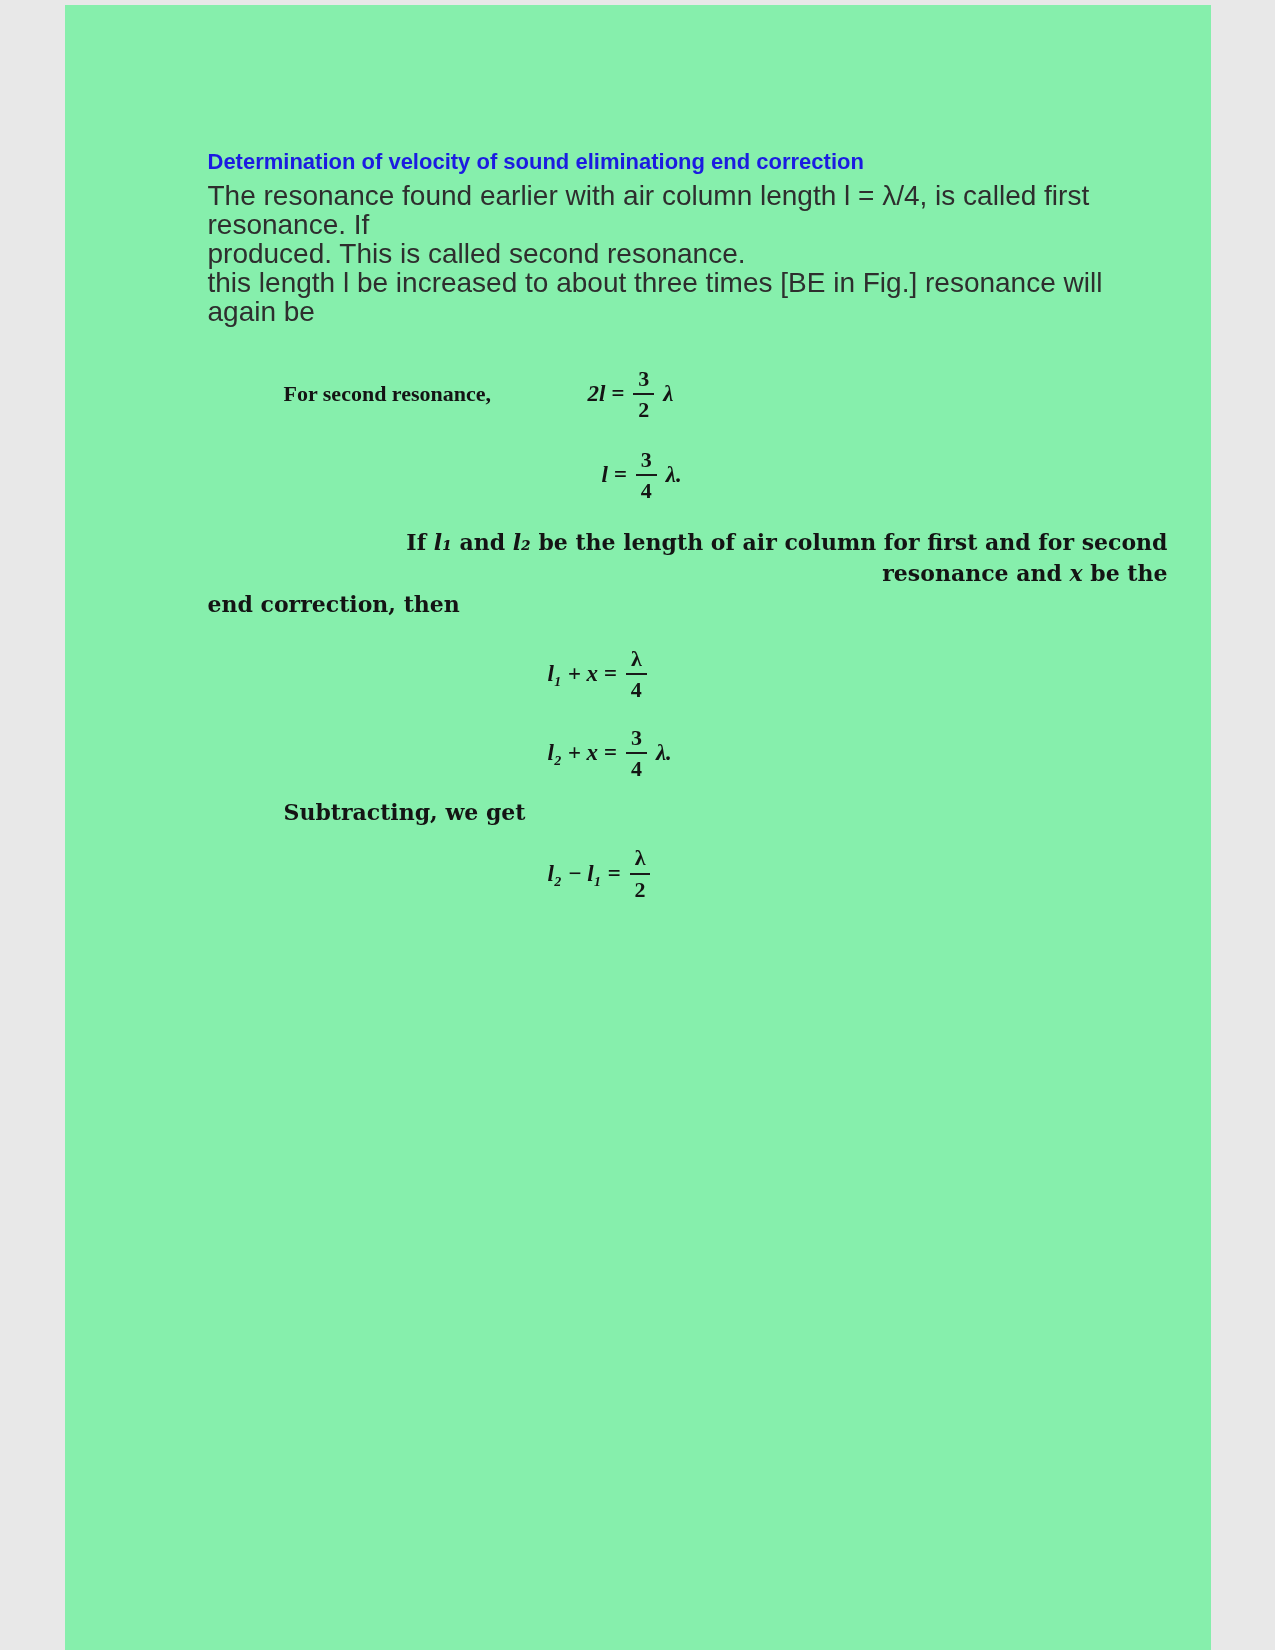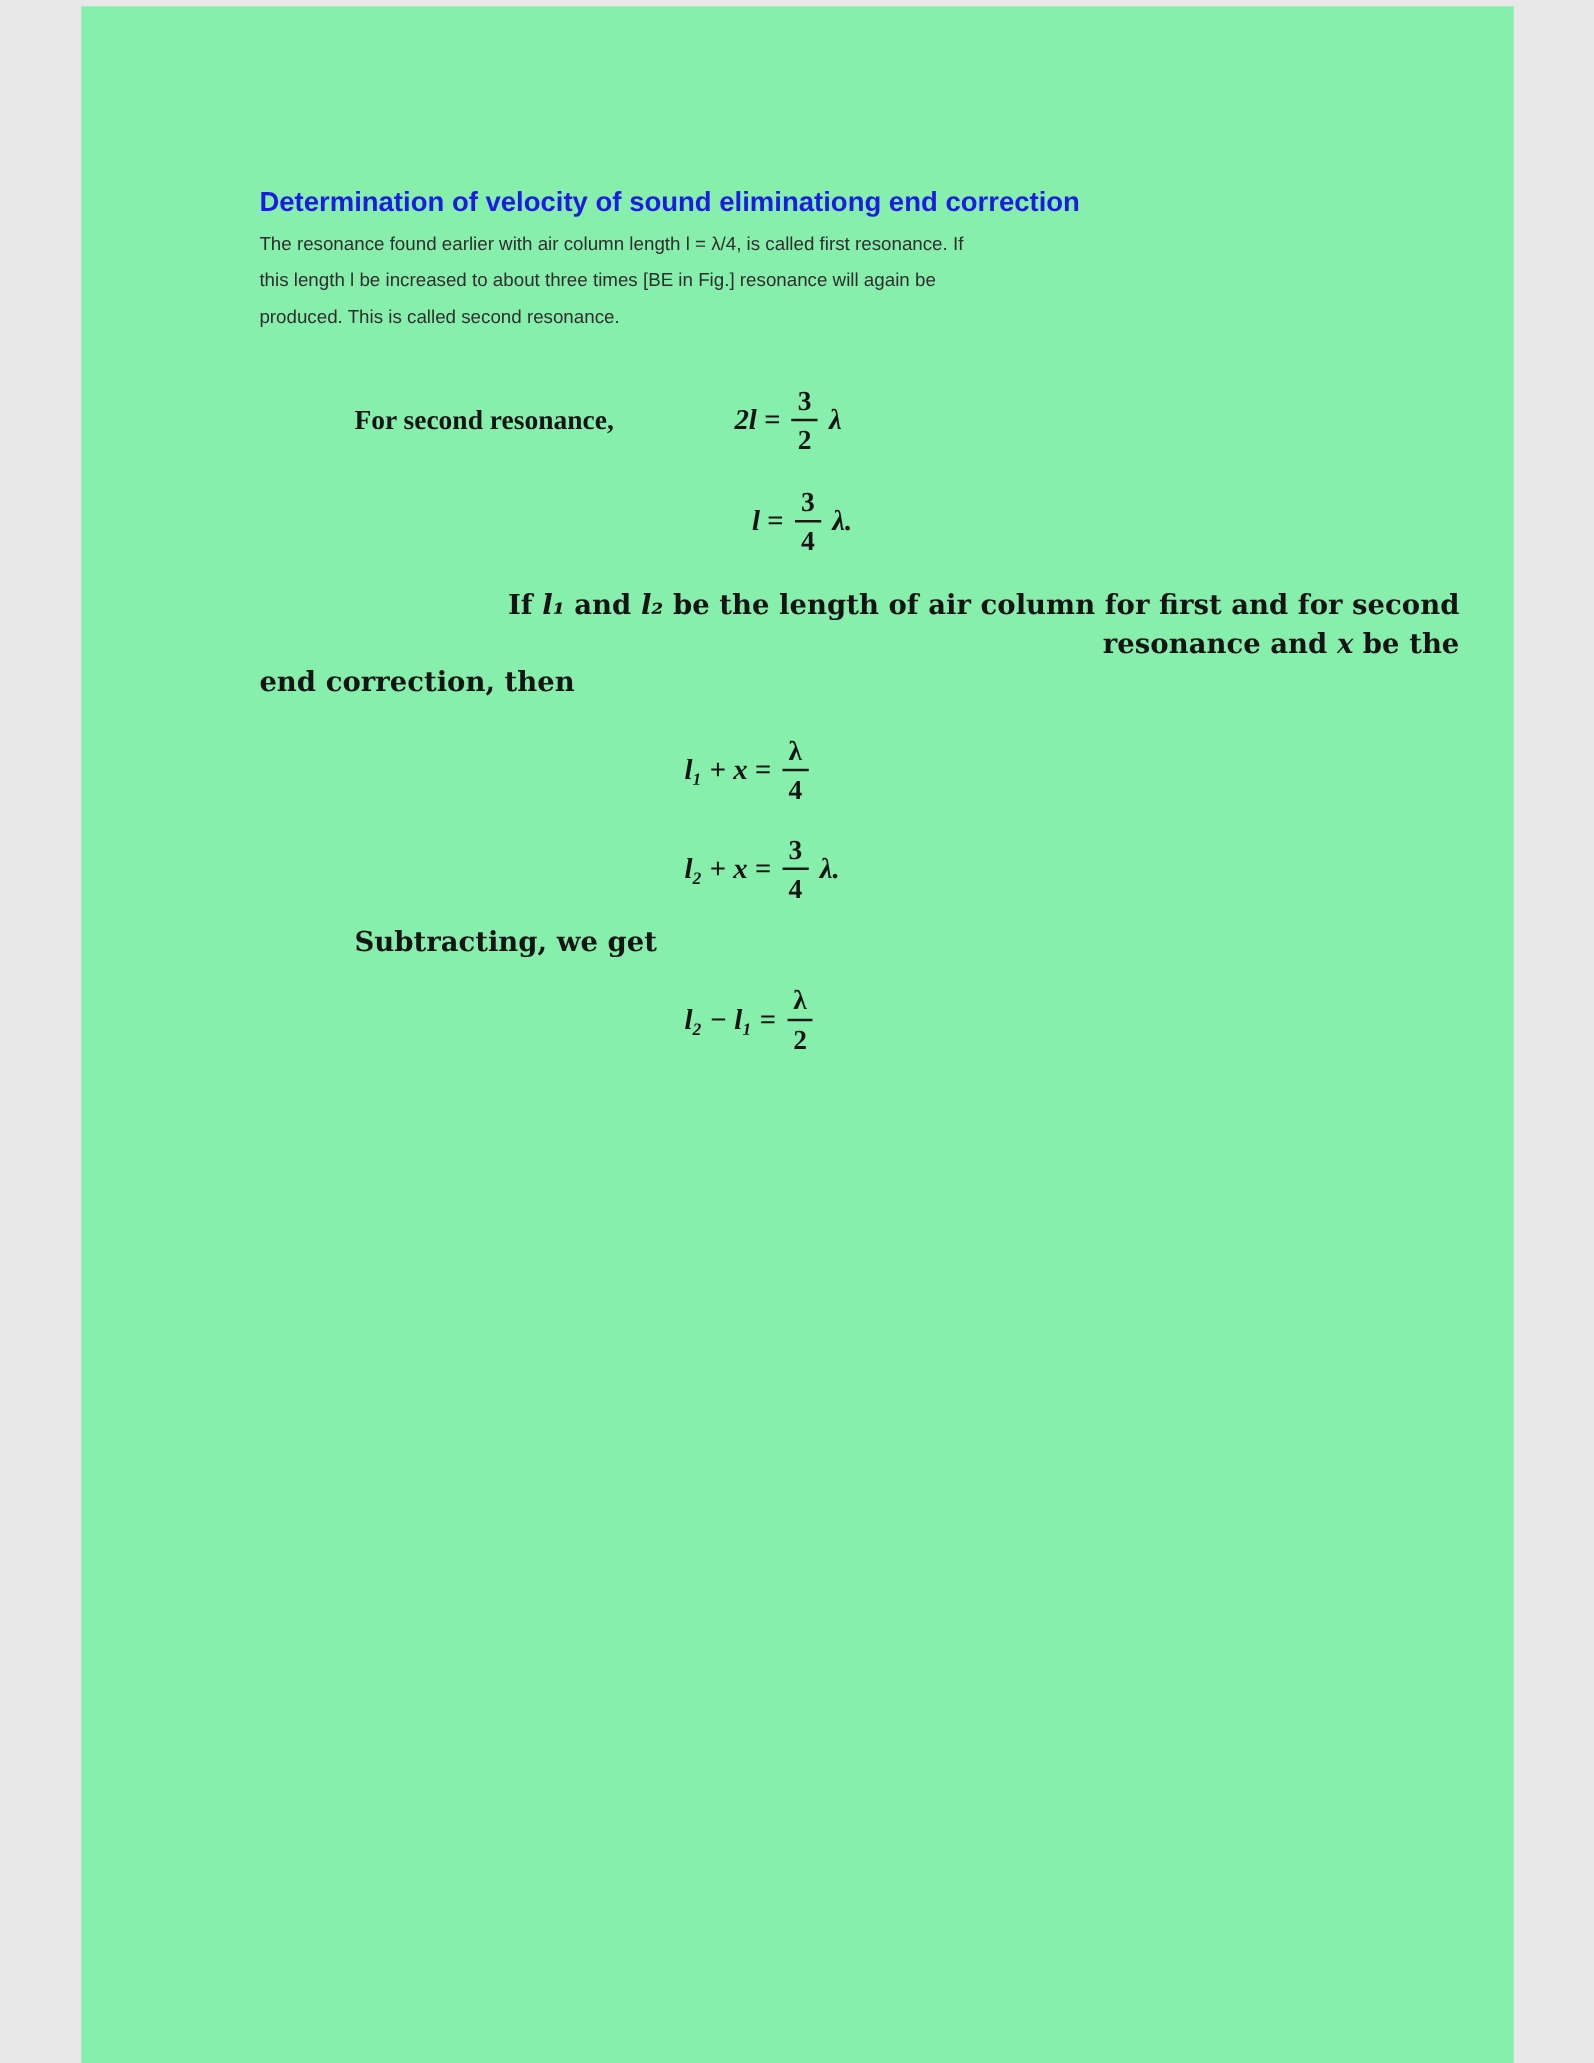--- a/index.html
+++ b/index.html
@@ -24,21 +24,21 @@
     width: 960px;
   }
   .doc-heading {
     margin: 0 0 5px 0;
     font-size: 22px;
     line-height: 28px;
     font-weight: bold;
     color: #1b1be1;
   }
   .body-line {
-    font-size: 15px;
+    font-size: 28px;
     line-height: 29px;
     color: #2e2e2e;
   }
   
   .math {
     font-family: "DejaVu Serif", "Liberation Serif", serif;
     font-weight: 600;
     font-size: 22px;
     color: #141414;
   }
@@ -96,22 +96,22 @@
 </head>
 <body>
 
 <div class="page">
   <div class="content">
 
     <h1 class="doc-heading">Determination of velocity of sound eliminationg end correction</h1>
 
     <div>
       <div class="body-line">The resonance found earlier with air column length l = λ/4, is called first resonance. If</div>
+      <div class="body-line">produced. This is called second resonance.</div>
       <div class="body-line">this length l be increased to about three times [BE in Fig.] resonance will again be</div>
-      <div class="body-line">produced. This is called second resonance.</div>
     </div>
 
     <div>
     </div>
 
     <div class="math eq-row eq-row-1">
       <span class="eq-label">For second resonance,</span>
       <span class="eq">
         <span class="eq-lhs">2l =</span>
         <span class="frac">

